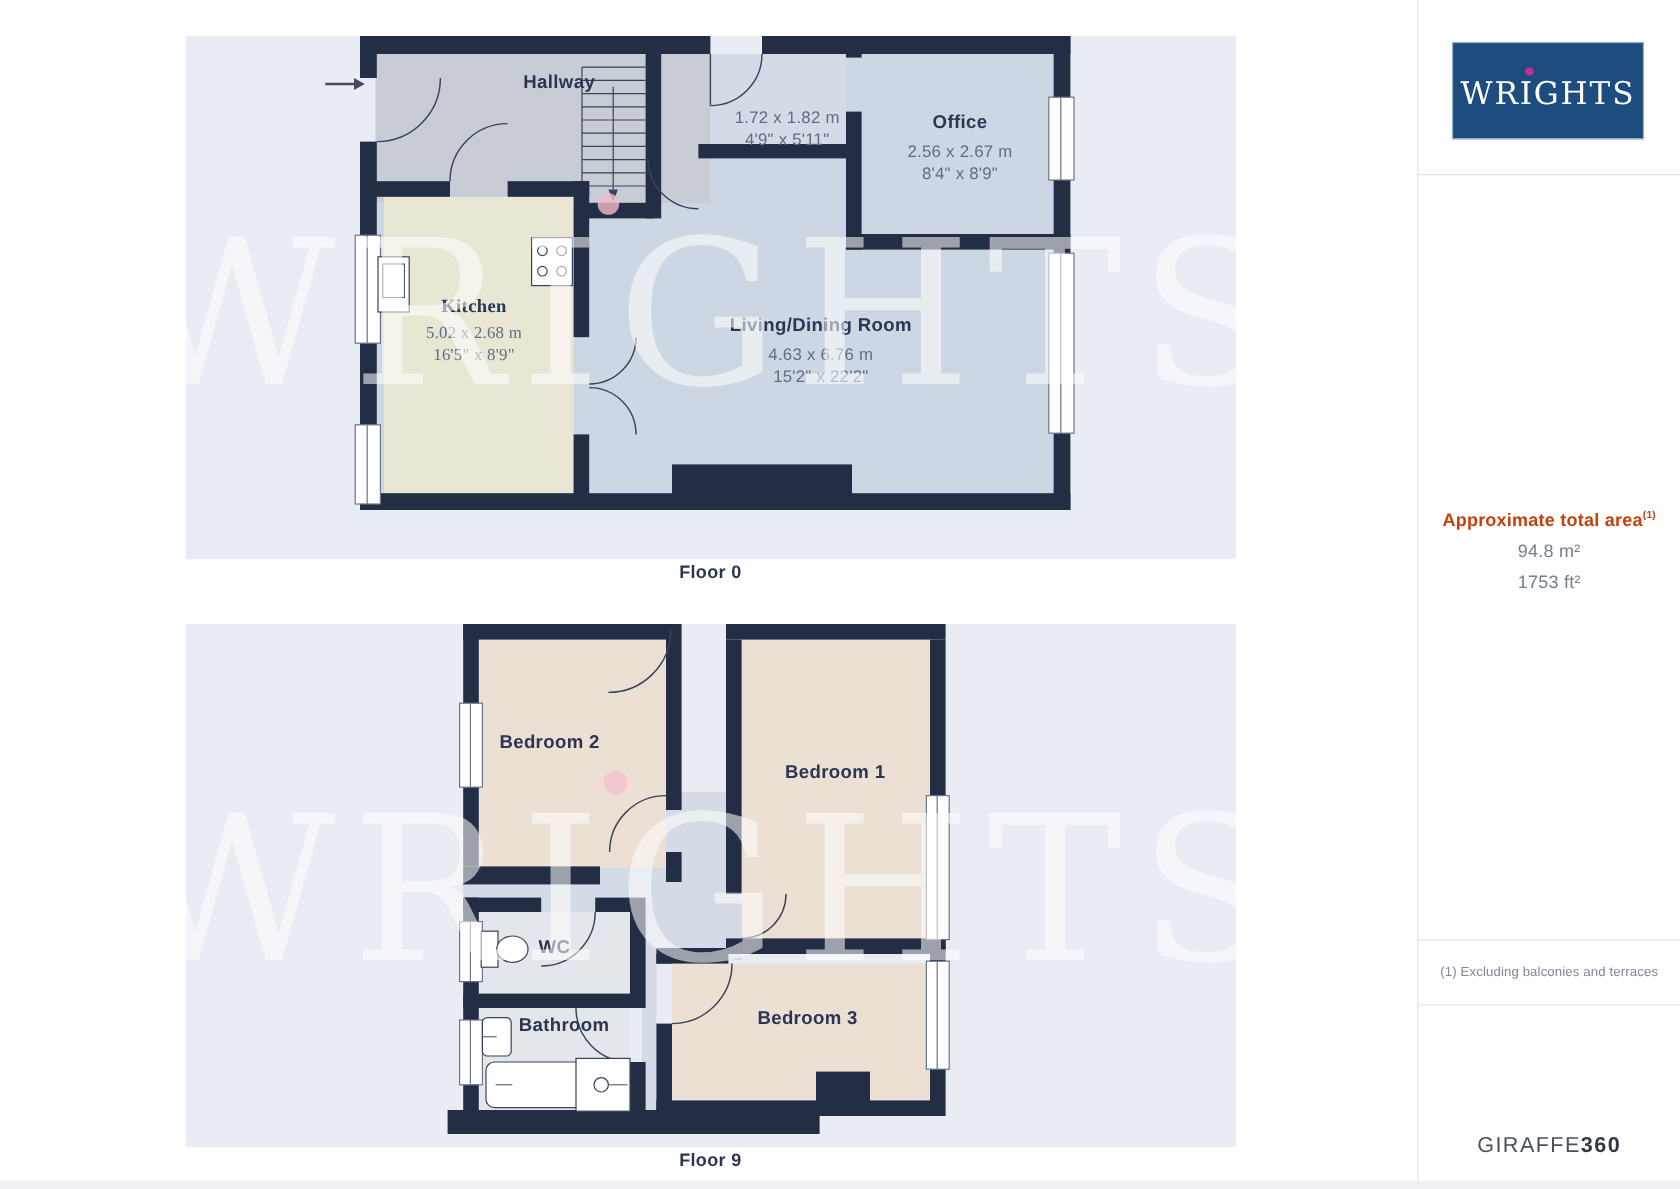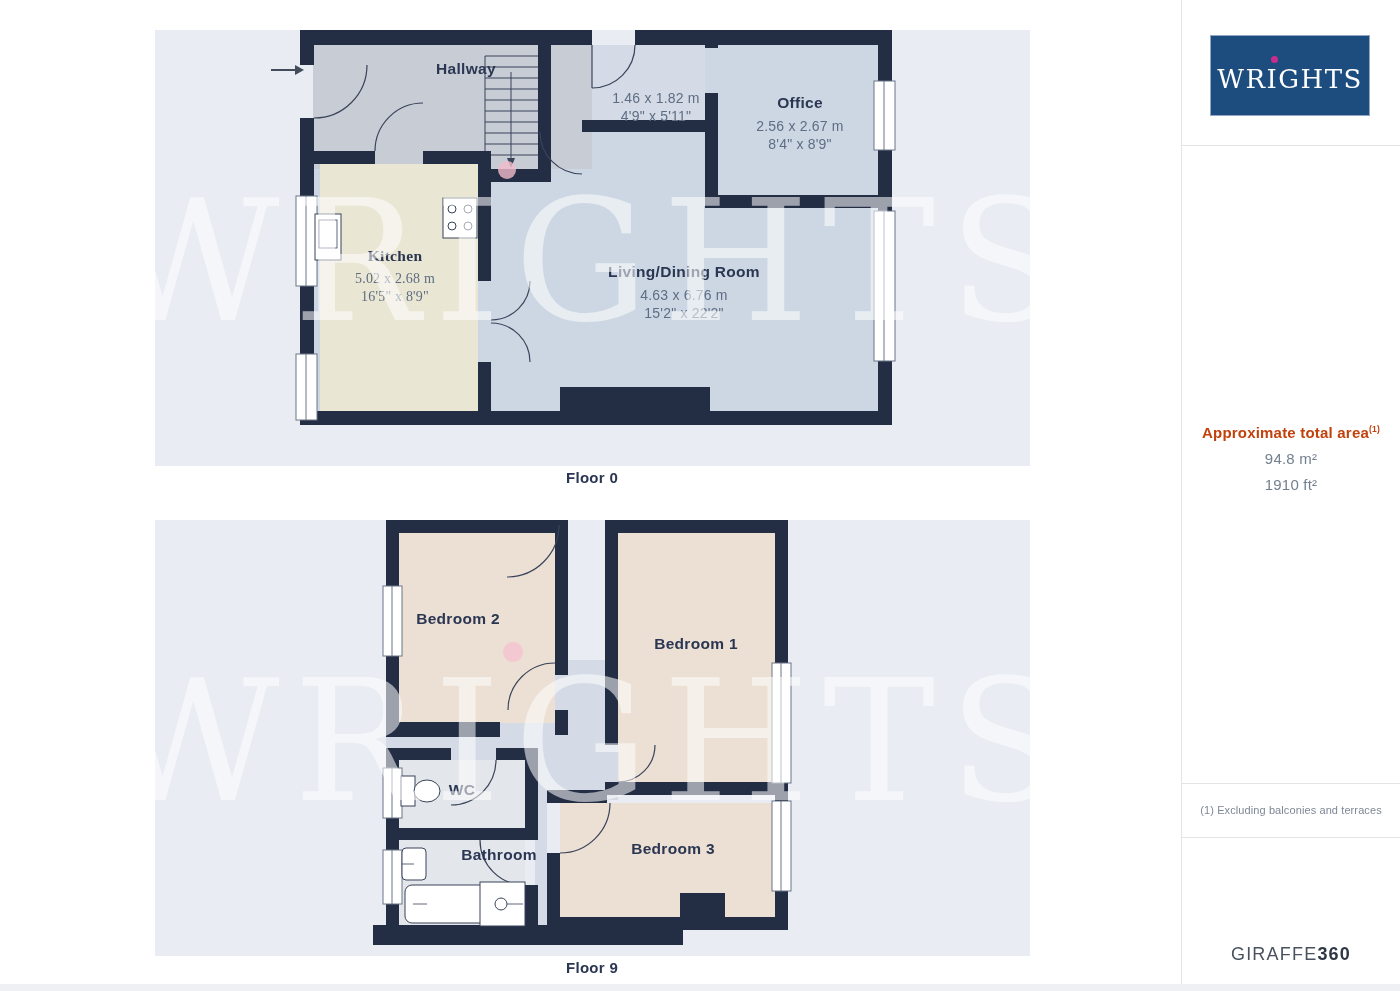--- a/index.html
+++ b/index.html
@@ -143,21 +143,21 @@
         <g>
           <line x1="116" y1="40" x2="140" y2="40" stroke="#444c5c" stroke-width="2"></line>
           <polygon points="140,35 149,40 140,45" fill="#444c5c"></polygon>
         </g>
       </svg>
 
       <div class="room-label" style="left:311px; top:39px;">
         <div class="room-name">Hallway</div>
       </div>
       <div class="room-label" style="left:501px; top:77px;">
-        <div class="room-dims">1.46 x 1.82 m</div>
+        <div class="room-dims">1.72 x 1.82 m</div>
         <div class="room-dims">4'9" x 5'11"</div>
       </div>
       <div class="room-label" style="left:645px; top:94px;">
         <div class="room-name">Office</div>
         <div class="room-dims">2.56 x 2.67 m</div>
         <div class="room-dims">8'4" x 8'9"</div>
       </div>
       <div class="room-label" style="left:240px; top:247px;font-family:Liberation Serif, serif;">
         <div class="room-name">Kitchen</div>
         <div class="room-dims">5.02 x 2.68 m</div>
@@ -248,42 +248,42 @@
 
       <div class="room-label" style="left:303px; top:99px;">
         <div class="room-name">Bedroom 2</div>
       </div>
       <div class="room-label" style="left:541px; top:124px;">
         <div class="room-name">Bedroom 1</div>
       </div>
       <div class="room-label" style="left:307px; top:270px;">
         <div class="room-name">WC</div>
       </div>
-      <div class="room-label" style="left:315px; top:335px;margin-left:29px;">
+      <div class="room-label" style="left:315px; top:335px;">
         <div class="room-name">Bathroom</div>
       </div>
       <div class="room-label" style="left:518px; top:329px;">
         <div class="room-name">Bedroom 3</div>
       </div>
       <div class="watermark" style="top:222px;">WRIGHTS</div>
     </div>
     <div class="floor-label" style="top:967px;">Floor 9</div>
   </div>
 
   <div class="sidebar">
     <div class="logo-box">
       <span class="logo-text">WRIGHTS</span>
       <span class="logo-dot"></span>
     </div>
     <div class="divider" style="top:145px;"></div>
 
     <div class="area-block">
       <div class="area-title"><span>Approximate total area</span><sup>(1)</sup></div>
       <div class="area-val">94.8 m²</div>
-      <div class="area-val">1910 ft²</div>
+      <div class="area-val">1753 ft²</div>
     </div>
 
     <div class="divider" style="top:783px;"></div>
     <div class="footnote">(1) Excluding balconies and terraces</div>
     <div class="divider" style="top:837px;"></div>
     <div class="brand"><span>GIRAFFE</span><span class="suffix">360</span></div>
   </div>
 
   <div class="bottom-strip"></div>
 </div>

